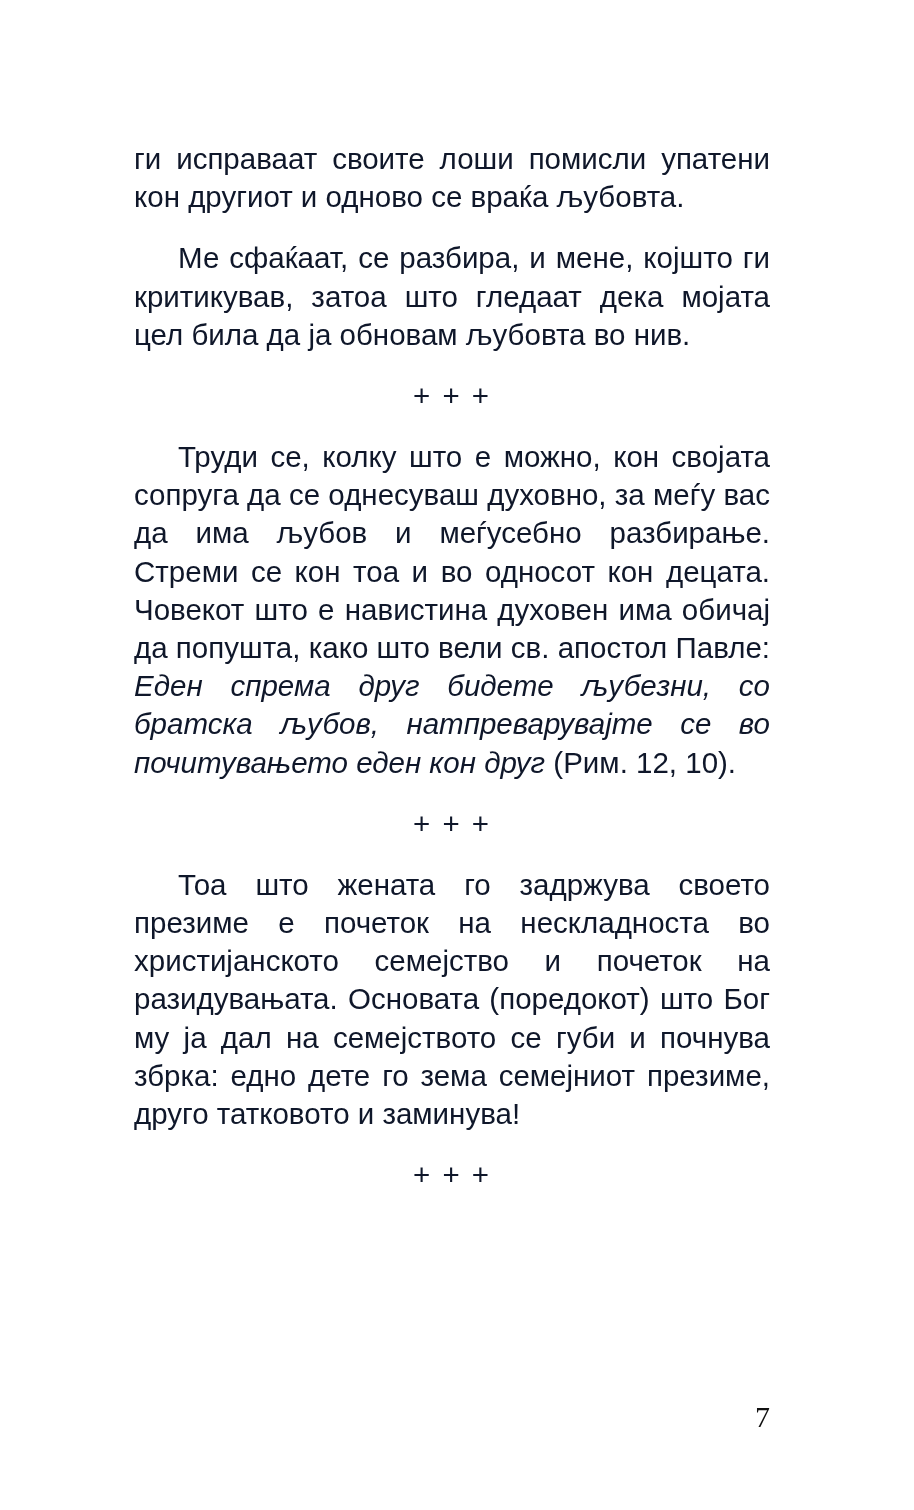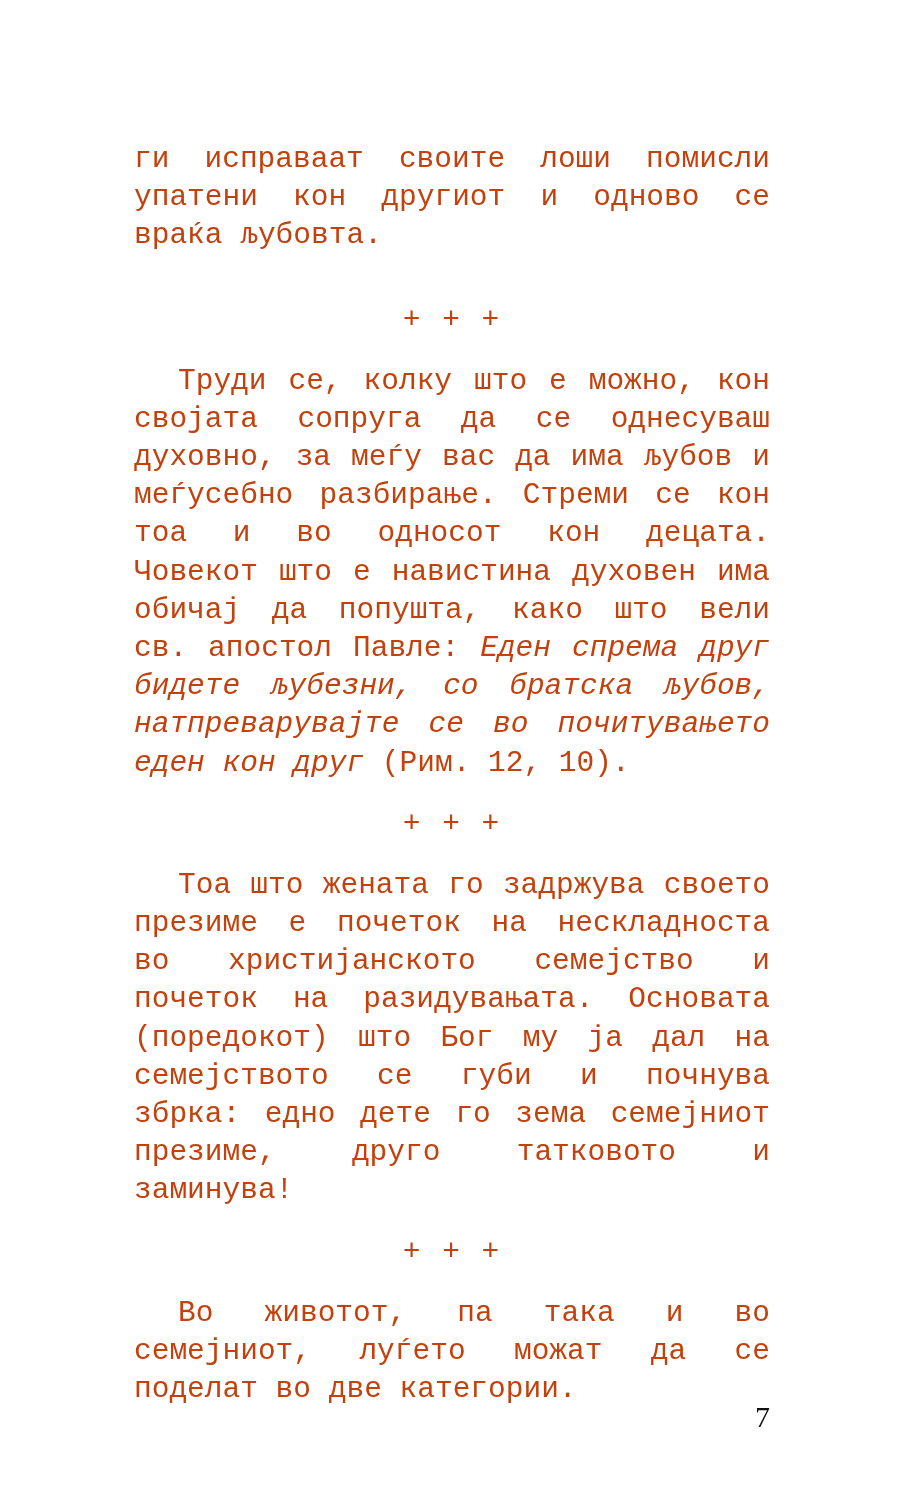--- a/index.html
+++ b/index.html
@@ -1,20 +1,20 @@
 <!DOCTYPE html>
 <html><head>
   <meta charset="utf-8">
   <style>
     html, body { margin: 0; padding: 0; background: #ffffff; }
     body { width: 914px; height: 1510px; position: relative; overflow: hidden; }
     .page {
       position: absolute; left: 134px; top: 140px; width: 636px;
-      font-family: Liberation Mono, monospace;
-      font-size: 29.5px; line-height: 38.2px; color: #c2410c;
+      font-family: Liberation Sans, sans-serif;
+      font-size: 29.5px; line-height: 38.2px; color: #0f172a;
     }
     .para { margin: 0; text-align: justify; }
     .para.indent { text-indent: 44px; }
     .gap { height: 23px; }
     .sep {
       text-align: center; margin: 0; height: 38px; line-height: 38px;
       letter-spacing: 2px;
     }
     .it { font-style: italic; }
     .pagenum {
@@ -22,27 +22,27 @@
       font-family: "Liberation Serif", "DejaVu Serif", serif;
       font-size: 30px; color: #111111;
     }
   </style>
 </head>
 <body>
 
 <div class="page">
   <p class="para">ги исправаат своите лоши помисли упатени кон другиот и одново се враќа љубовта.</p>
   <div class="gap"></div>
+  <p class="para indent">Ме сфаќаат, се разбира, и мене, којшто ги критикував, затоа што гледаат дека мојата цел била да ја обновам љубовта во нив.</p>
   <div class="gap"></div>
   <p class="sep">+ + +</p>
   <div class="gap"></div>
   <p class="para indent"><span>Труди се, колку што е можно, кон својата сопруга да се однесуваш духовно, за меѓу вас да има љубов и меѓусебно разбирање. Стреми се кон тоа и во односот кон децата. Човекот што е навистина духовен има обичај да попушта, како што вели св. апостол Павле: </span><span class="it">Еден спрема друг бидете љубезни, со братска љубов, натпреварувајте се во почитувањето еден кон друг</span><span> (Рим. 12, 10).</span></p>
   <div class="gap"></div>
   <p class="sep">+ + +</p>
   <div class="gap"></div>
   <p class="para indent">Тоа што жената го задржува своето презиме е почеток на нескладноста во христијанското семејство и почеток на разидувањата. Основата (поредокот) што Бог му ја дал на семејството се губи и почнува збрка: едно дете го зема семејниот презиме, друго татковото и заминува!</p>
   <div class="gap"></div>
   <p class="sep">+ + +</p>
   <div class="gap"></div>
-  <p class="para indent">Во животот, па така и во семејниот, луѓето можат да се поделат во две категории.</p>
 </div>
 
 <div class="pagenum">7</div>
 
 </body></html>

